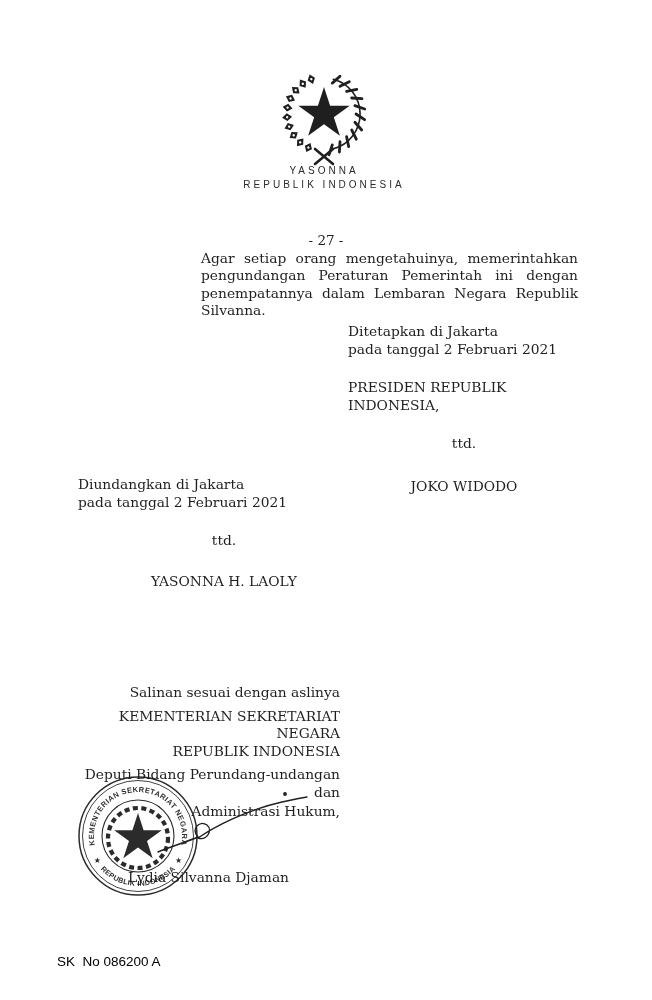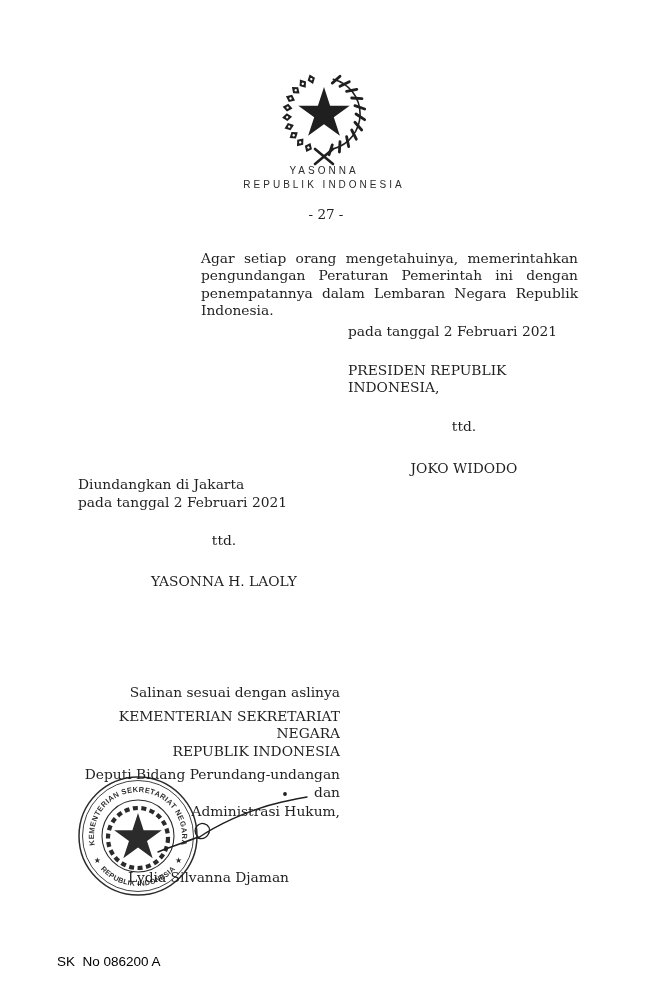--- a/index.html
+++ b/index.html
@@ -17,21 +17,21 @@
   .hdr-title {
     left: 214px; top: 164px; width: 220px;
     text-align: center;
     font-family: "Liberation Sans", sans-serif;
     font-size: 10px; line-height: 14px;
     letter-spacing: 3px;
     color: #2b2b2b;
   }
 
   
-  .pagenum { left: 0; top: 206px; width: 652px; text-align: center; font-size: 13.5px; }
+  .pagenum { left: 0; top: 232px; width: 652px; text-align: center; font-size: 13.5px; }
 
   
   .para { left: 201px; top: 250px; width: 377px; font-size: 13.8px; line-height: 17.4px; }
   .jline { text-align: justify; text-align-last: justify; }
   .jline-last { text-align: left; }
 
   
   .enact { left: 348px; top: 323px; width: 232px; font-size: 13.8px; line-height: 17.6px; }
   .enact .sign-title { margin-top: 21px; }
   .enact .ttd { margin-top: 21px; text-align: center; }
@@ -74,24 +74,25 @@
     <div>YASONNA</div>
     <div>REPUBLIK INDONESIA</div>
   </div>
 
   <div class="abs pagenum">- 27 -</div>
 
   <div class="abs para">
     <div class="jline">Agar setiap orang mengetahuinya, memerintahkan</div>
     <div class="jline">pengundangan Peraturan Pemerintah ini dengan</div>
     <div class="jline">penempatannya dalam Lembaran Negara Republik</div>
-    <div class="jline-last">Indonesia.</div>
+    <div class="jline-last">Silvanna.</div>
   </div>
 
   <div class="abs enact">
+    <div>Ditetapkan di Jakarta</div>
     <div>pada tanggal 2 Februari 2021</div>
     <div class="sign-title">PRESIDEN REPUBLIK INDONESIA,</div>
     <div class="ttd">ttd.</div>
     <div class="name">JOKO WIDODO</div>
   </div>
 
   <div class="abs promul">
     <div>Diundangkan di Jakarta</div>
     <div>pada tanggal 2 Februari 2021</div>
     <div class="ttd">ttd.</div>

